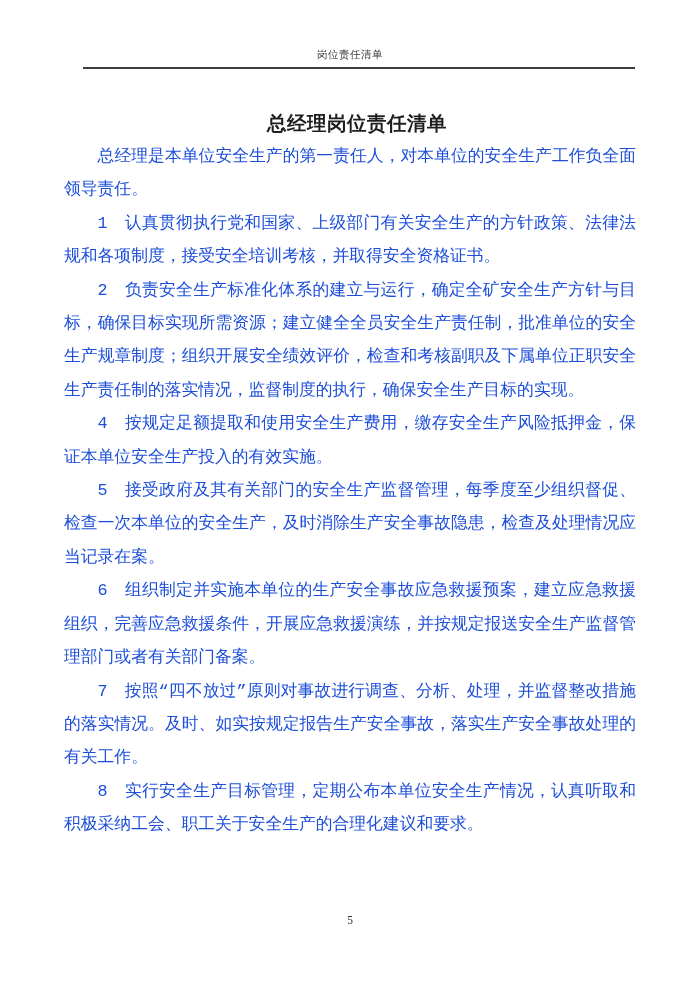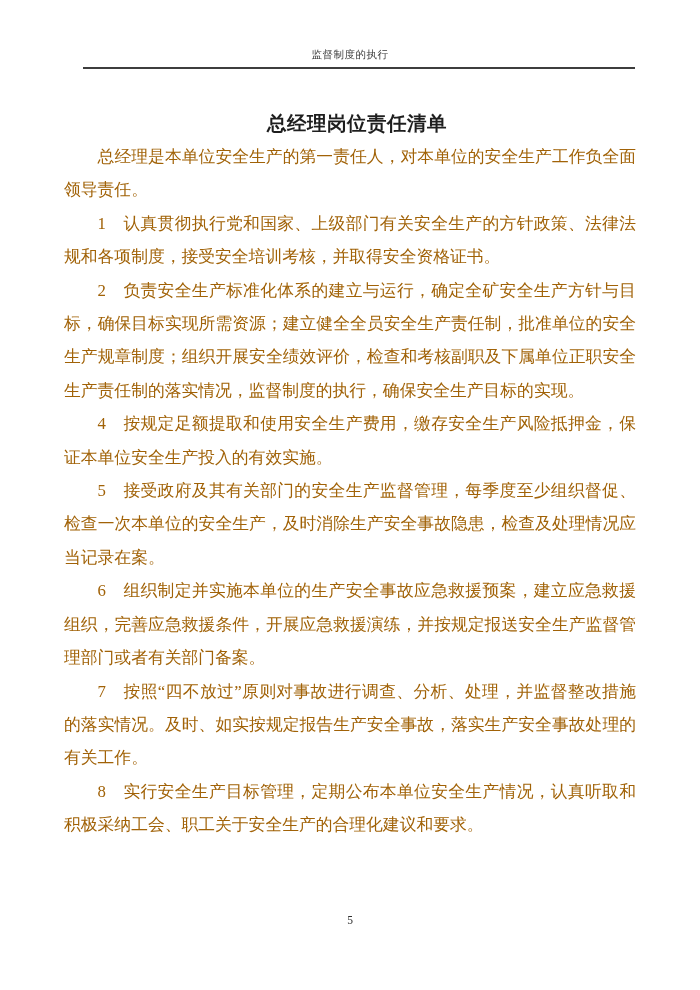--- a/index.html
+++ b/index.html
@@ -47,23 +47,23 @@
     letter-spacing: 0.5px;
     color: #1e1e1e;
   }
   .doc-body {
     position: absolute;
     top: 140px;
     left: 64px;
     width: 572px;
     font-size: 16.8px;
     line-height: 33.4px;
-    color: #a16207;
+    color: #1d4ed8;
     text-align: justify;
-    font-family: Liberation Serif, serif;
+    font-family: Liberation Mono, monospace;
   }
   .doc-body p {
     margin: 0;
     padding: 0;
     text-indent: 2em;
   }
   .page-number {
     position: absolute;
     top: 914px;
     left: 0;
@@ -72,21 +72,21 @@
     font-size: 11.5px;
     color: #2e2e2e;
     font-family: "Liberation Serif", serif;
   }
 </style>
 </head>
 <body>
 
 <div class="page">
 
-  <div class="running-header">监督制度的执行</div>
+  <div class="running-header">岗位责任清单</div>
 
   <div class="header-rule"></div>
 
   <h1 class="doc-title">总经理岗位责任清单</h1>
 
   <div class="doc-body">
     <p>总经理是本单位安全生产的第一责任人，对本单位的安全生产工作负全面领导责任。</p>
     <p>1　认真贯彻执行党和国家、上级部门有关安全生产的方针政策、法律法规和各项制度，接受安全培训考核，并取得安全资格证书。</p>
     <p>2　负责安全生产标准化体系的建立与运行，确定全矿安全生产方针与目标，确保目标实现所需资源；建立健全全员安全生产责任制，批准单位的安全生产规章制度；组织开展安全绩效评价，检查和考核副职及下属单位正职安全生产责任制的落实情况，监督制度的执行，确保安全生产目标的实现。</p>
     <p>4　按规定足额提取和使用安全生产费用，缴存安全生产风险抵押金，保证本单位安全生产投入的有效实施。</p>

